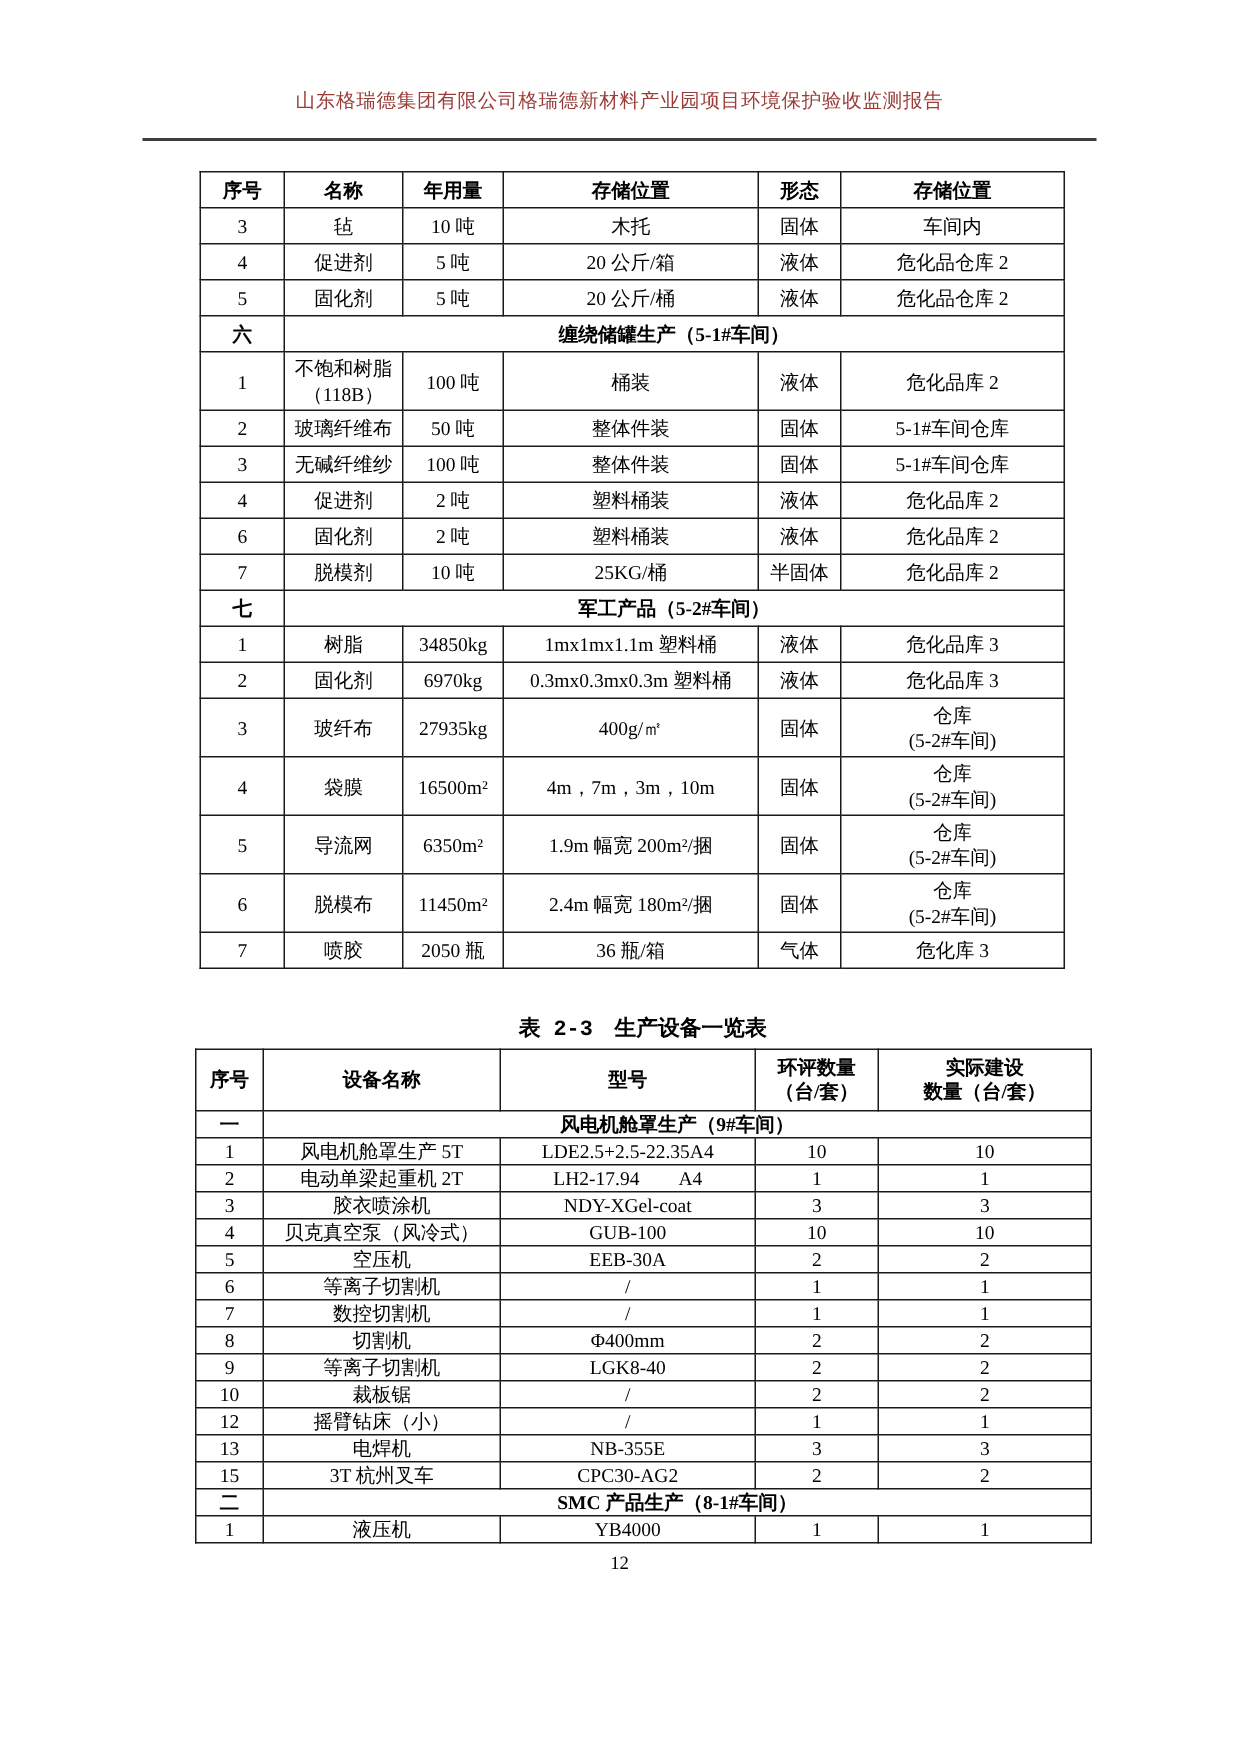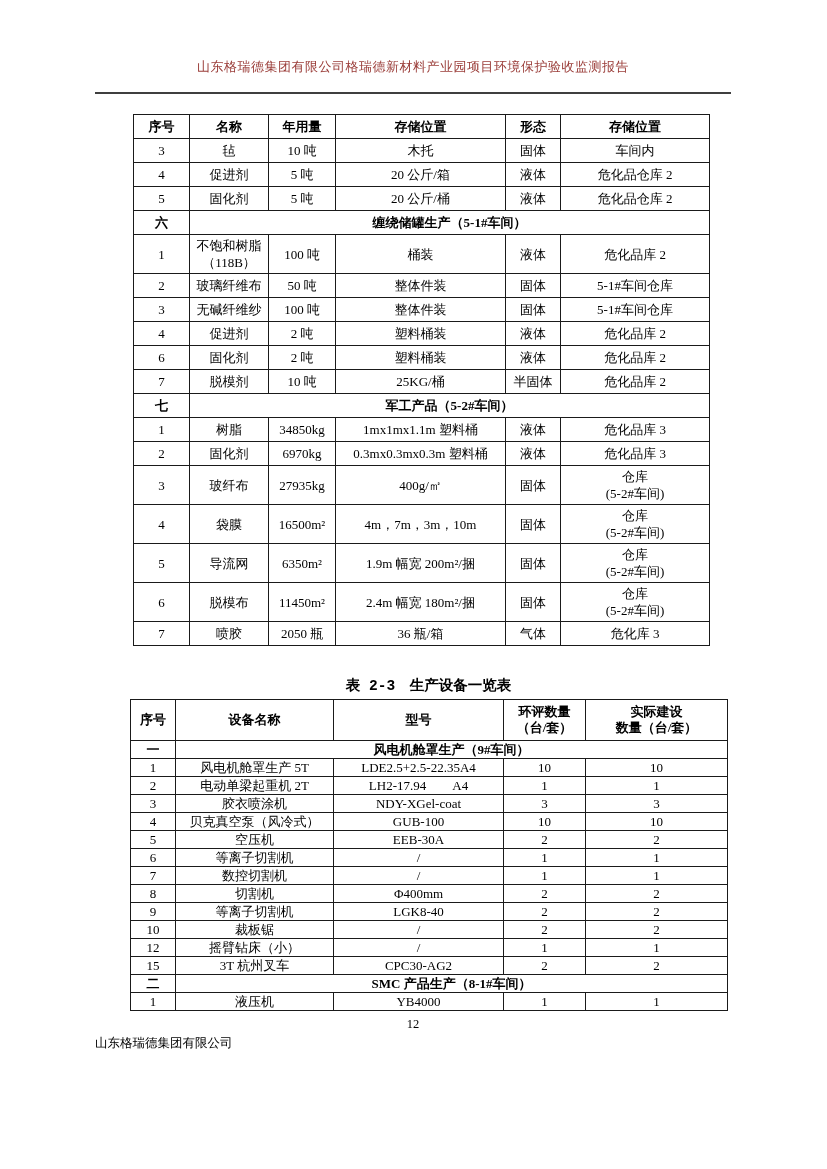--- a/index.html
+++ b/index.html
@@ -346,20 +346,27 @@
           <td>2</td>
         </tr>
         <tr>
           <td>12</td>
           <td>摇臂钻床（小）</td>
           <td>/</td>
           <td>1</td>
           <td>1</td>
         </tr>
         <tr>
+          <td>13</td>
+          <td>电焊机</td>
+          <td>NB-355E</td>
+          <td>3</td>
+          <td>3</td>
+        </tr>
+        <tr>
           <td>15</td>
           <td>3T 杭州叉车</td>
           <td>CPC30-AG2</td>
           <td>2</td>
           <td>2</td>
         </tr>
         <tr class="section">
           <td>二</td>
           <td colspan="4">SMC 产品生产（8-1#车间）</td>
         </tr>
@@ -368,15 +375,14 @@
           <td>液压机</td>
           <td>YB4000</td>
           <td>1</td>
           <td>1</td>
         </tr>
       </tbody>
     </table>
 
   <div class="page-number">12</div>
 
-  <div class="doc-footer">山东格瑞德集团有限公司</div>
 
 </div>
 
 </body></html>

